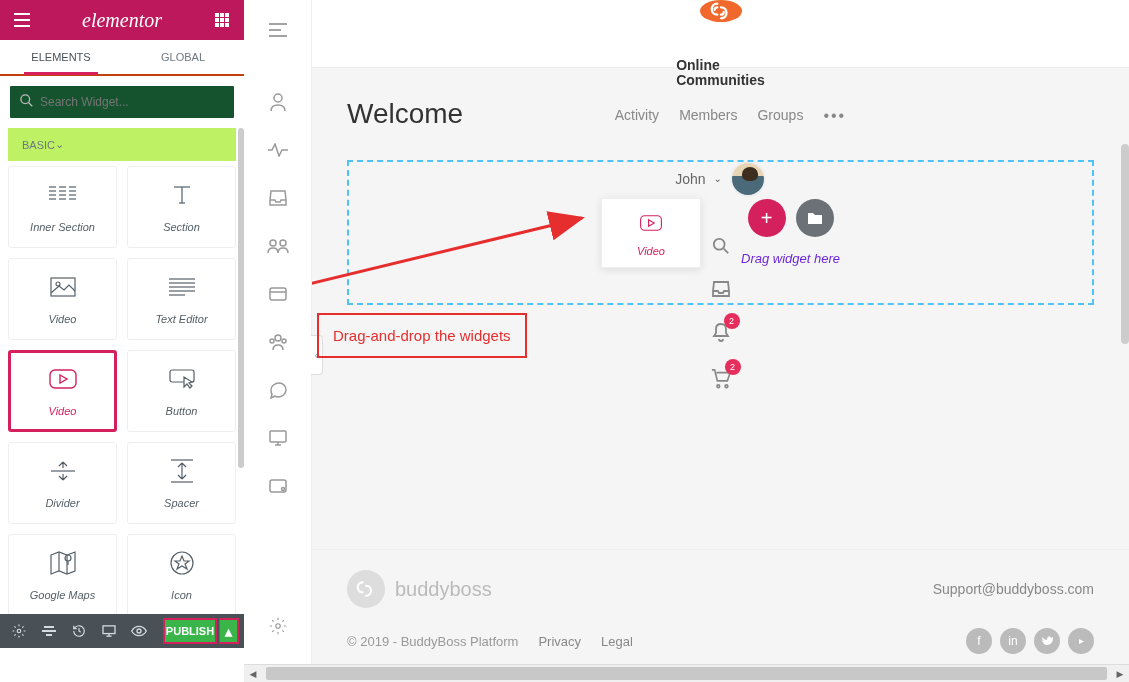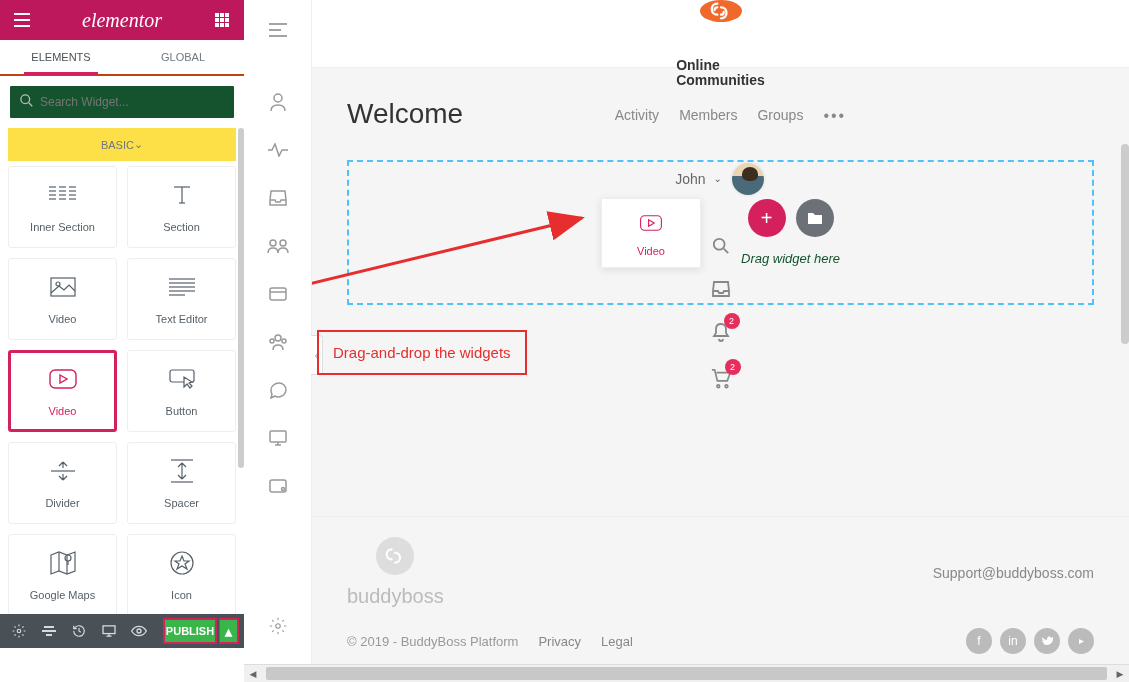--- a/index.html
+++ b/index.html
@@ -11,26 +11,26 @@
 .el-header-logo { font-family: cursive; color: #fff; font-size: 20px; font-style: italic; flex: 1; text-align: center; }
 .el-header-btn { width: 24px; height: 24px; display: flex; align-items: center; justify-content: center; color: #fff; cursor: pointer; }
 .el-tabs { display: flex; height: 36px; border-bottom: 2px solid #c2410c; }
 .el-tab { flex: 1; display: flex; align-items: center; justify-content: center; font-size: 11px; color: #6d7882; cursor: pointer; position: relative; }
 .el-tab.active { color: #495157; }
 .el-tab.active::after { content: ''; position: absolute; bottom: -1px; left: 20%; right: 20%; height: 3px; background: #d5205e; }
 .el-search { padding: 10px; }
 .el-search-input { width: 100%; height: 32px; border: none; background: #14532d; border-radius: 1px; padding: 0 10px 0 30px; font-size: 12px; color: #999; }
 .el-search-wrap { position: relative; }
 .el-search-icon { position: absolute; left: 10px; top: 8px; color: #bbb; }
-.el-cat { background: #fde047; padding: 10px 14px; font-size: 11px; color: #6d7882; display: flex; justify-content: center; align-items: center; cursor: pointer; }
+.el-cat { background: #bef264; padding: 10px 14px; font-size: 11px; color: #6d7882; display: flex; justify-content: flex-start; align-items: center; cursor: pointer; }
 .el-widgets { flex: 1; overflow-y: auto; padding: 0 8px; }
 .el-grid { display: grid; grid-template-columns: 1fr 1fr; gap: 10px; padding: 5px 0 15px; }
 .el-widget { background: #fff; border: 1px solid #eee; border-radius: 3px; height: 82px; display: flex; flex-direction: column; align-items: center; justify-content: center; gap: 12px; cursor: grab; }
 .el-widget-icon { height: 28px; display: flex; align-items: center; justify-content: center; color: #556068; }
-.el-widget-label { font-size: 11px; color: #556068; }
+.el-widget-label { font-size: 11px; color: #556068; font-style: italic; }
 .el-widget.highlighted { border: 3px solid #d5205e; }
 .el-widget.highlighted .el-widget-icon, .el-widget.highlighted .el-widget-label { color: #d5205e; }
 .el-footer { height: 34px; background: #495157; display: flex; align-items: center; padding: 0 5px; gap: 2px; }
 .el-footer-btn { width: 28px; height: 28px; display: flex; align-items: center; justify-content: center; color: #d5dadf; cursor: pointer; }
 .el-publish { flex: 1; background: #39b54a; color: #fff; font-size: 11px; font-weight: bold; display: flex; align-items: center; justify-content: center; height: 26px; cursor: pointer; border: 2px solid #d5205e; margin-left: 8px; }
 .el-publish-caret { width: 20px; background: #39b54a; color: #fff; height: 26px; display: flex; align-items: center; justify-content: center; border: 2px solid #d5205e; border-left: 1px solid #2d8f3a; cursor: pointer; }
 
 
 .preview { position: absolute; left: 244px; top: 0; right: 0; bottom: 18px; background: #f5f5f5; display: flex; }
 .sidebar { width: 68px; background: #fff; border-right: 1px solid #eee; display: flex; flex-direction: column; align-items: center; padding-top: 10px; gap: 8px; position: relative; }
@@ -55,26 +55,26 @@
 .main { flex: 1; padding: 30px 35px; overflow: auto; position: relative; }
 .page-title { font-size: 28px; color: #333; margin-bottom: 30px; font-weight: normal; }
 .dropzone { border: 2px dashed #4fc3f7; min-height: 145px; display: flex; align-items: center; justify-content: center; gap: 40px; position: relative; }
 .dragging-widget { background: #fff; border: 1px solid #eee; width: 100px; height: 70px; display: flex; flex-direction: column; align-items: center; justify-content: center; gap: 8px; box-shadow: 0 2px 8px rgba(0,0,0,0.1); }
 .dragging-widget .el-widget-icon, .dragging-widget .el-widget-label { color: #d5205e; }
 .dz-controls { display: flex; flex-direction: column; align-items: center; gap: 14px; }
 .dz-buttons { display: flex; gap: 10px; }
 .dz-btn { width: 38px; height: 38px; border-radius: 50%; display: flex; align-items: center; justify-content: center; color: #fff; cursor: pointer; }
 .dz-btn.add { background: #d5205e; font-size: 20px; }
 .dz-btn.folder { background: #6b7177; }
-.dz-hint { font-size: 13px; color: #14532d; font-style: italic; }
+.dz-hint { font-size: 13px; color: #6d28d9; font-style: italic; }
 .annotation { position: absolute; border: 2px solid #e62e2e; padding: 10px 14px; color: #e62e2e; font-size: 15px; line-height: 1.4; background: transparent; }
 .arrow-svg { position: absolute; pointer-events: none; }
 .footer { background: #f5f5f5; padding: 20px 35px 10px; border-top: 1px solid #eee; }
 .footer-top { display: flex; align-items: center; justify-content: space-between; margin-bottom: 20px; }
-.footer-logo { display: flex; align-items: center; gap: 10px; color: #bbb; font-size: 20px; flex-direction: column; }
+.footer-logo { display: flex; align-items: center; gap: 10px; color: #bbb; font-size: 20px; }
 .footer-logo-circle { width: 38px; height: 38px; border-radius: 50%; background: #ddd; display: flex; align-items: center; justify-content: center; color: #fff; }
 .footer-support { color: #888; font-size: 14px; }
 .footer-bottom { display: flex; justify-content: space-between; align-items: center; color: #999; font-size: 13px; }
 .footer-links { display: flex; gap: 20px; }
 .footer-links span:first-child { color: #999; }
 .footer-link { color: #888; cursor: pointer; }
 .social { display: flex; gap: 8px; }
 .social-btn { width: 26px; height: 26px; border-radius: 50%; background: #bbb; color: #fff; display: flex; align-items: center; justify-content: center; font-size: 12px; cursor: pointer; }
 
 
@@ -443,21 +443,21 @@
         </div>
       </div>
       <svg class="arrow-svg" style="left:-180px; top:135px;" width="470" height="130">
         <defs>
             <marker id="ah" markerWidth="12" markerHeight="10" refX="11" refY="5" orient="auto">
               <polygon points="0 0, 12 5, 0 10" fill="#e62e2e"></polygon>
             </marker>
           </defs>
         <line x1="15" y1="120" x2="450" y2="15" stroke="#e62e2e" stroke-width="3" marker-end="url(#ah)"></line>
       </svg>
-      <div class="annotation" style="left:5px; top:262px;">
+      <div class="annotation" style="left:5px; top:245px;">
         <div>Drag-and-drop the widgets</div>
       </div>
       <div class="vscroll">
           <div class="vscroll-thumb"></div>
         </div>
     </div>
     <div class="footer">
       <div class="footer-top">
         <div class="footer-logo">
           <div class="footer-logo-circle">

